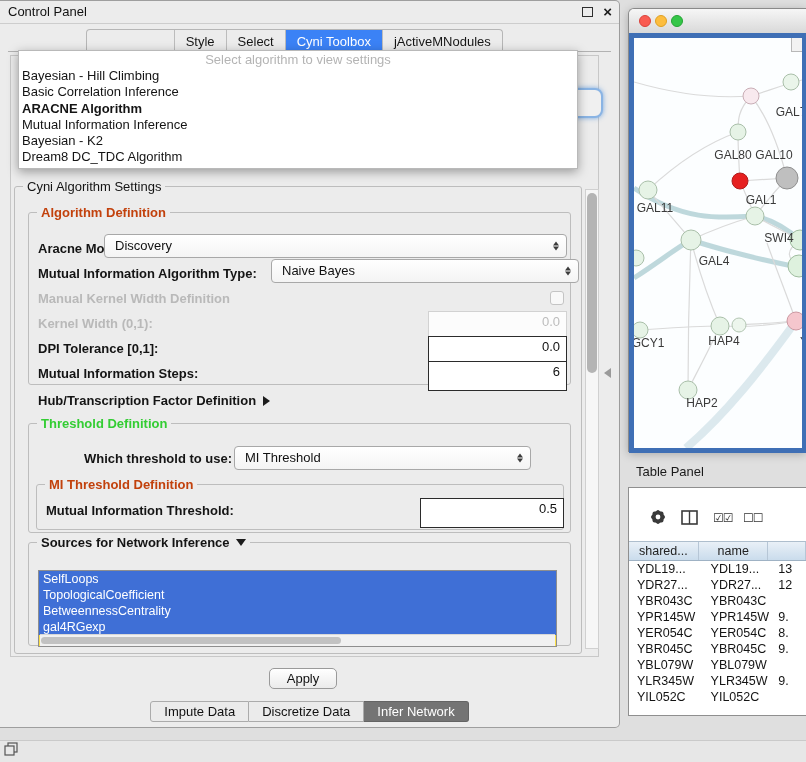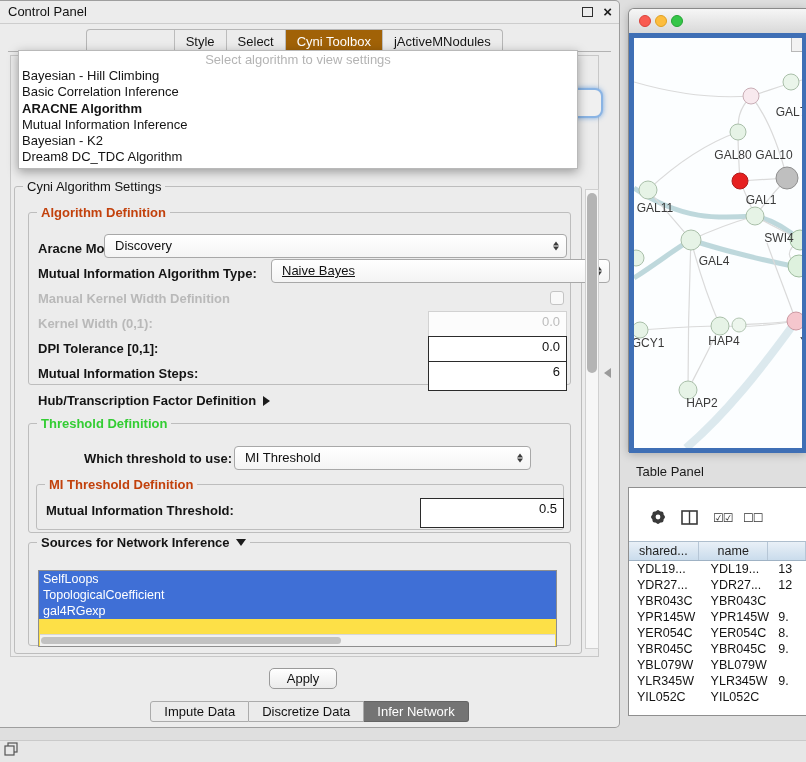--- a/index.html
+++ b/index.html
@@ -13,21 +13,21 @@
       border-bottom:1px solid #cdcdcd;font-size:13px;color:#111;}
   .cp-title .t{position:absolute;left:8px;}
   .wbtn-float{position:absolute;right:26px;top:6px;width:9px;height:8px;border:1.5px solid #2e2e2e;background:transparent;}
   .wbtn-close{position:absolute;right:7px;top:1px;font-size:15px;font-weight:bold;color:#1c1c1c;line-height:20px;}
 
   .tabline{position:absolute;left:8px;right:8px;top:50px;height:1px;background:#b2b2b2;}
   .tabswrap{position:absolute;left:86px;top:28px;height:22px;display:flex;
       border:1px solid #b6b6b6;border-bottom:none;border-radius:4px 4px 0 0;overflow:hidden;background:#ececec;}
   .tab{display:flex;align-items:center;padding:0 11px;font-size:13px;color:#161616;border-left:1px solid #bcbcbc;cursor:default;white-space:nowrap;}
   .tab:first-child{border-left:none;margin-top:44px;}
-  .tab.active{background:#a16207;color:#fff;}
+  .tab.active{background:#3b82f6;color:#fff;}
   .tabic{display:inline-block;margin-right:4px;line-height:0;}
 
   .scrollpane{position:absolute;left:10px;top:54px;width:589px;height:602px;border:1px solid #c8c8c8;box-sizing:border-box;}
 
   
   .popup{position:absolute;left:18px;top:49px;width:560px;height:119px;background:#fff;
       border:1px solid #b9b9b9;box-shadow:0 3px 10px rgba(0,0,0,.35);z-index:20;font-size:13px;box-sizing:border-box;padding-top:1px;}
   .popup-ph{height:16px;line-height:16px;text-align:center;color:#b4b4b4;}
   .popup-item{height:16.3px;line-height:16.3px;padding-left:3px;color:#141414;white-space:nowrap;}
   .popup-item.sel{font-weight:bold;}
@@ -184,21 +184,21 @@
     <div class="lbl" style="left:38px;top:240px;">Aracne Mode:</div>
     <div class="combo" style="left:104px;top:233px;width:463px;">
       <span>Discovery</span>
       <span class="arrows">
           <i class="up"></i>
           <i class="dn"></i>
         </span>
     </div>
 
     <div class="lbl" style="left:38px;top:265px;">Mutual Information Algorithm Type:</div>
-    <div class="combo" style="left:271px;top:258px;width:339px;text-decoration:underline;">
+    <div class="combo" style="left:271px;top:258px;width:308px;">
       <span>Naive Bayes</span>
       <span class="arrows">
           <i class="up"></i>
           <i class="dn"></i>
         </span>
     </div>
 
     <div class="lbl dis" style="left:38px;top:290px;">Manual Kernel Width Definition</div>
     <div class="chk" style="left:550px;top:290px;"></div>
 
@@ -236,20 +236,21 @@
 
     <div class="grp" style="left:28px;top:541px;width:543px;height:104px;">
       <span class="gt"><span style="font-weight:bold;">Sources for Network Inference</span><span class="tri-d"></span></span>
     </div>
     <div class="lbl" style="left:38px;top:583px;">Data Attributes</div>
 
     <div class="attr-list">
       <div id="attr-items">
           <div class="attr-item sel">SelfLoops</div>
           <div class="attr-item sel">TopologicalCoefficient</div>
+          <div class="attr-item sel">BetweennessCentrality</div>
           <div class="attr-item sel">gal4RGexp</div>
         </div>
       <div class="hs">
           <div class="th"></div>
         </div>
     </div>
 
     <div class="vscroll">
         <div class="th"></div>
       </div>

